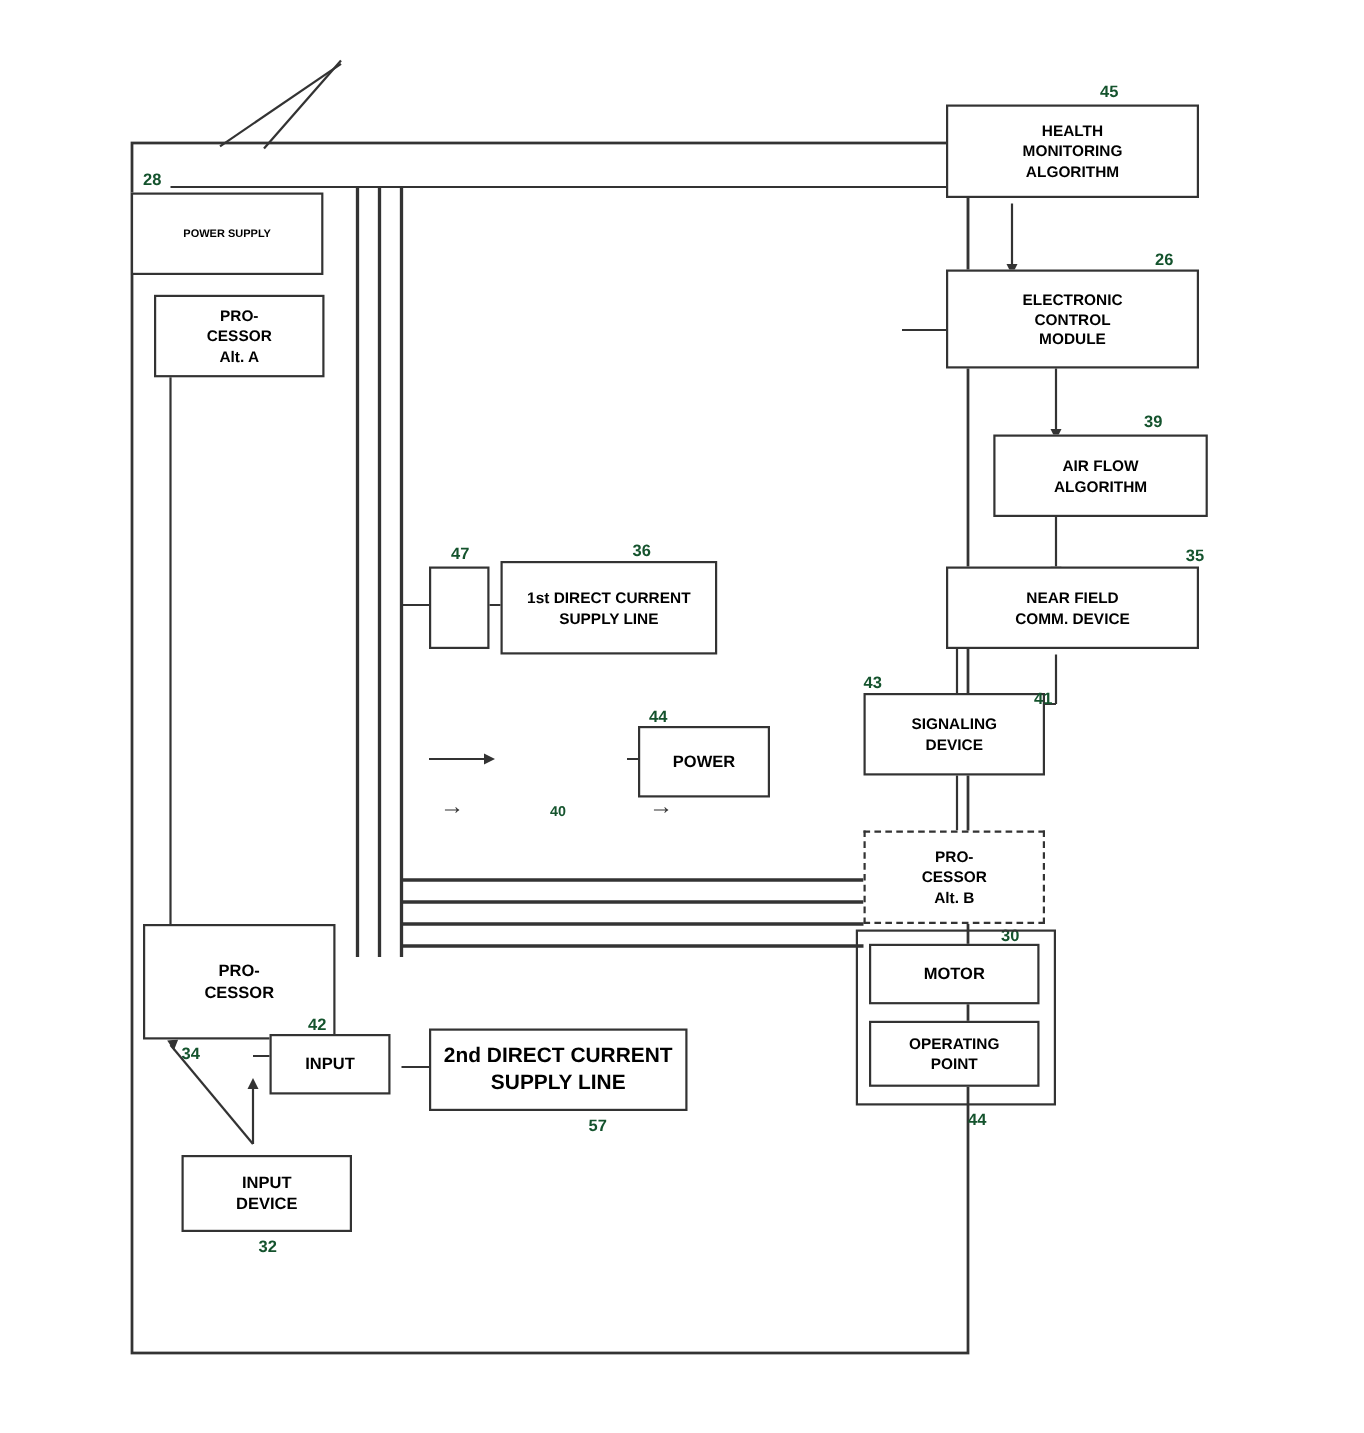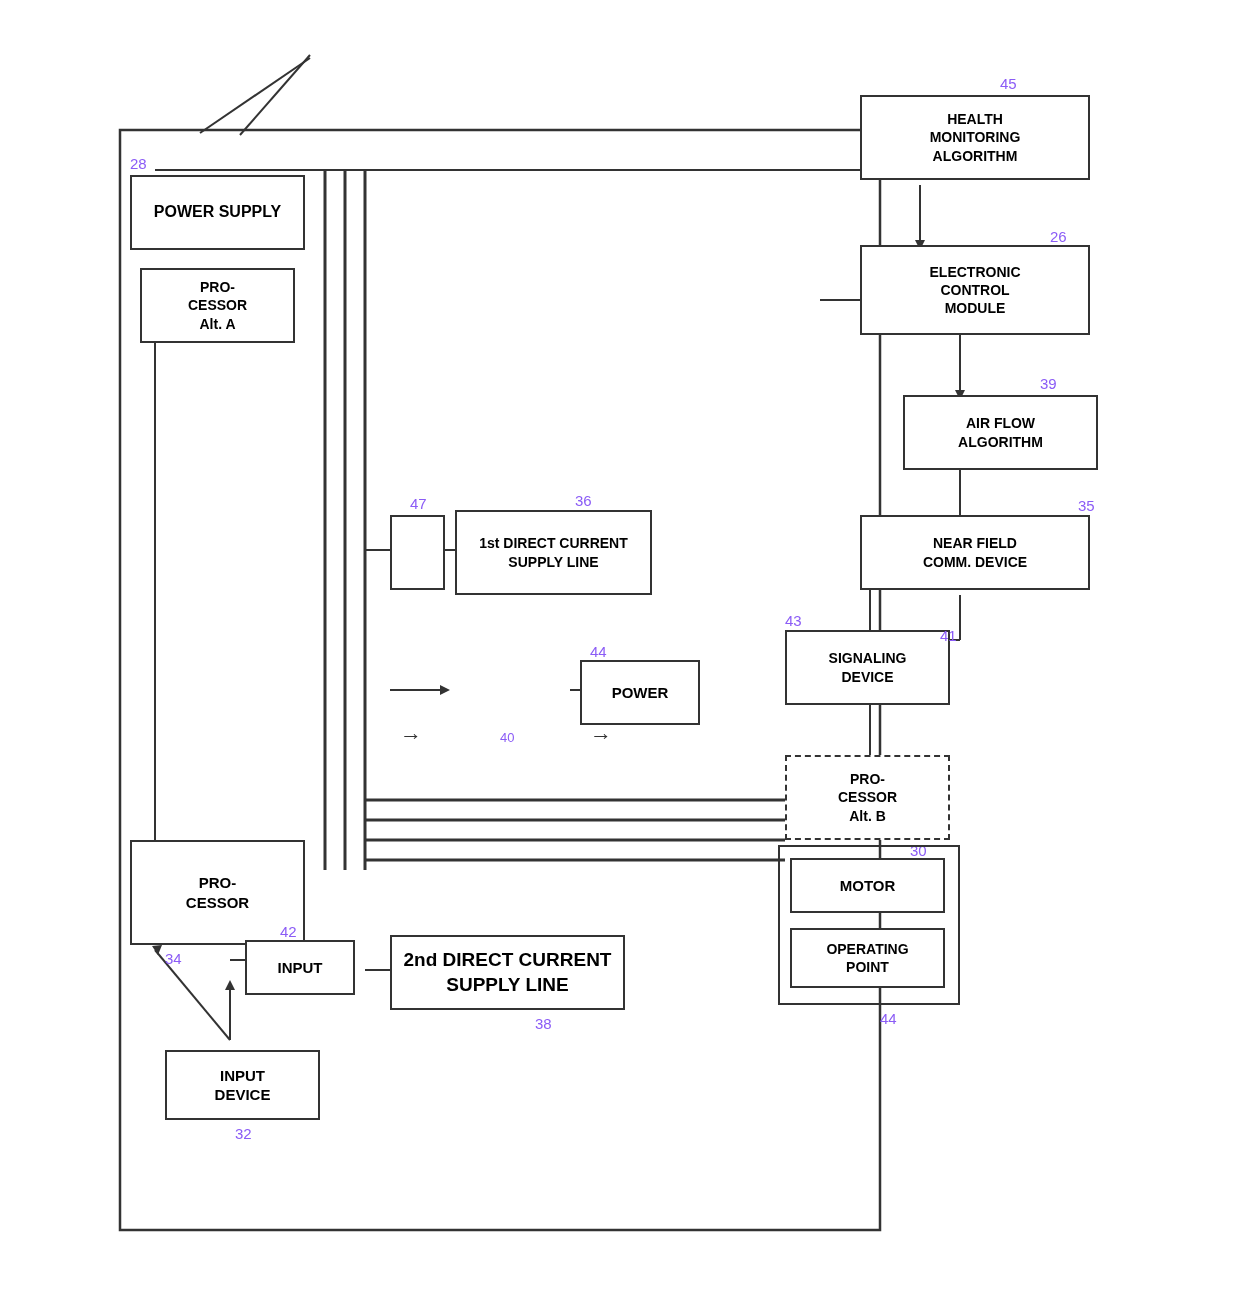--- a/index.html
+++ b/index.html
@@ -28,22 +28,22 @@
       font-size: 14px;
       font-weight: bold;
       line-height: 1.3;
     }
     .box-dashed {
       border: 2px dashed #333;
     }
     .label {
       position: absolute;
       font-size: 15px;
-      font-weight: normal;
-      color: #8b5cf6;
+      font-weight: bold;
+      color: #14532d;
     }
     svg.diagram-svg {
       position: absolute;
       top: 0; left: 0;
       width: 1240px;
       height: 1303px;
       pointer-events: none;
     }
   </style>
 </head>
@@ -108,21 +108,21 @@
     <line x1="230" y1="1040" x2="155" y2="950" stroke="#333" stroke-width="2"></line>
     <polygon points="152,946 158,955 162,945" fill="#333"></polygon>
 
     <line x1="155" y1="300" x2="155" y2="870" stroke="#333" stroke-width="2"></line>
 
     <line x1="310" y1="58" x2="200" y2="133" stroke="#333" stroke-width="2"></line>
   </svg>
 
   <div class="label" style="left:295px; top:30px;"></div>
 
-  <div class="box" style="left:130px; top:175px; width:175px; height:75px; font-size:16px;">
+  <div class="box" style="left:119px; top:175px; width:175px; height:75px; font-size:10px;">
     <span>POWER
 SUPPLY</span>
   </div>
 
   <div class="label" style="left:130px; top:155px;">28</div>
 
   <div class="box" style="left:140px; top:268px; width:155px; height:75px; font-size:14px;">
     <span>PRO-<br>CESSOR<br>Alt. A</span>
   </div>
 
@@ -190,21 +190,21 @@
   <div class="box" style="left:580px; top:660px; width:120px; height:65px; font-size:15px;">
     <span>POWER</span>
   </div>
   <div class="label" style="left:590px; top:643px;">44</div>
 
   <div style="position:absolute; left:590px; top:720px; font-size:22px; color:#333;">→</div>
 
   <div class="box" style="left:390px; top:935px; width:235px; height:75px; font-size:19px;">
     <span>2nd DIRECT CURRENT<br>SUPPLY LINE</span>
   </div>
-  <div class="label" style="left:535px; top:1015px;">38</div>
+  <div class="label" style="left:535px; top:1015px;">57</div>
 
   <div class="box" style="left:245px; top:940px; width:110px; height:55px; font-size:15px;">
     <span>INPUT</span>
   </div>
   <div class="label" style="left:280px; top:923px;">42</div>
 
   <div class="box" style="left:165px; top:1050px; width:155px; height:70px; font-size:15px;">
     <span>INPUT<br>DEVICE</span>
   </div>
   <div class="label" style="left:235px; top:1125px;">32</div>

